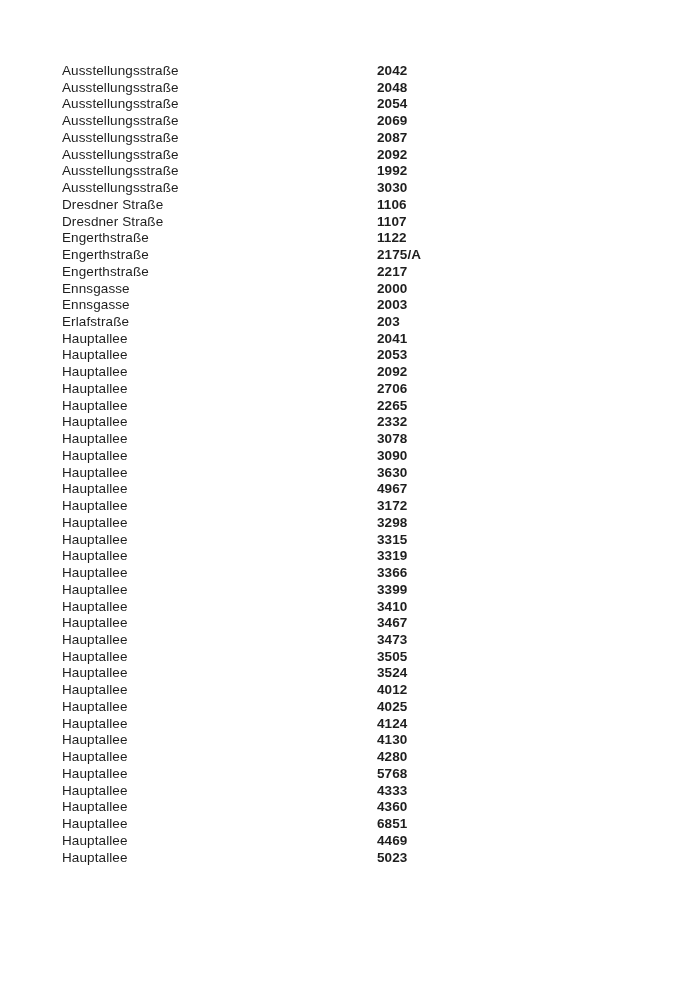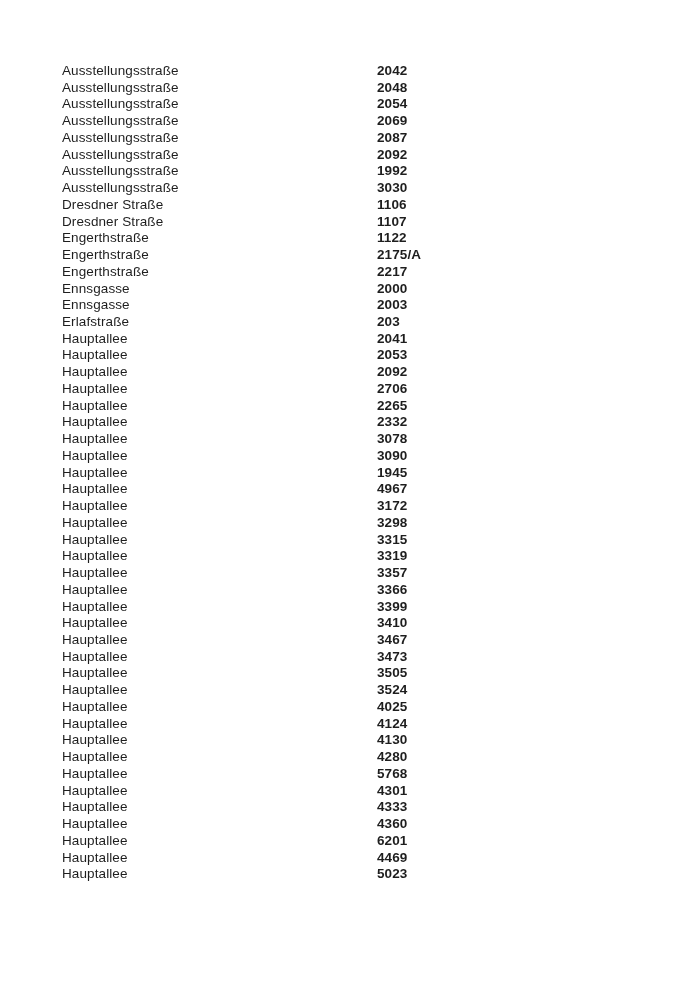--- a/index.html
+++ b/index.html
@@ -60,38 +60,37 @@
     <div class="row"><span class="street">Ennsgasse</span><span class="number">2003</span></div>
     <div class="row"><span class="street">Erlafstraße</span><span class="number">203</span></div>
     <div class="row"><span class="street">Hauptallee</span><span class="number">2041</span></div>
     <div class="row"><span class="street">Hauptallee</span><span class="number">2053</span></div>
     <div class="row"><span class="street">Hauptallee</span><span class="number">2092</span></div>
     <div class="row"><span class="street">Hauptallee</span><span class="number">2706</span></div>
     <div class="row"><span class="street">Hauptallee</span><span class="number">2265</span></div>
     <div class="row"><span class="street">Hauptallee</span><span class="number">2332</span></div>
     <div class="row"><span class="street">Hauptallee</span><span class="number">3078</span></div>
     <div class="row"><span class="street">Hauptallee</span><span class="number">3090</span></div>
-    <div class="row"><span class="street">Hauptallee</span><span class="number">1945</span></div>
+    <div class="row"><span class="street">Hauptallee</span><span class="number">3630</span></div>
     <div class="row"><span class="street">Hauptallee</span><span class="number">4967</span></div>
     <div class="row"><span class="street">Hauptallee</span><span class="number">3172</span></div>
     <div class="row"><span class="street">Hauptallee</span><span class="number">3298</span></div>
     <div class="row"><span class="street">Hauptallee</span><span class="number">3315</span></div>
     <div class="row"><span class="street">Hauptallee</span><span class="number">3319</span></div>
-    <div class="row"><span class="street">Hauptallee</span><span class="number">3357</span></div>
     <div class="row"><span class="street">Hauptallee</span><span class="number">3366</span></div>
     <div class="row"><span class="street">Hauptallee</span><span class="number">3399</span></div>
     <div class="row"><span class="street">Hauptallee</span><span class="number">3410</span></div>
     <div class="row"><span class="street">Hauptallee</span><span class="number">3467</span></div>
     <div class="row"><span class="street">Hauptallee</span><span class="number">3473</span></div>
     <div class="row"><span class="street">Hauptallee</span><span class="number">3505</span></div>
     <div class="row"><span class="street">Hauptallee</span><span class="number">3524</span></div>
+    <div class="row"><span class="street">Hauptallee</span><span class="number">4012</span></div>
     <div class="row"><span class="street">Hauptallee</span><span class="number">4025</span></div>
     <div class="row"><span class="street">Hauptallee</span><span class="number">4124</span></div>
     <div class="row"><span class="street">Hauptallee</span><span class="number">4130</span></div>
     <div class="row"><span class="street">Hauptallee</span><span class="number">4280</span></div>
     <div class="row"><span class="street">Hauptallee</span><span class="number">5768</span></div>
-    <div class="row"><span class="street">Hauptallee</span><span class="number">4301</span></div>
     <div class="row"><span class="street">Hauptallee</span><span class="number">4333</span></div>
     <div class="row"><span class="street">Hauptallee</span><span class="number">4360</span></div>
-    <div class="row"><span class="street">Hauptallee</span><span class="number">6201</span></div>
+    <div class="row"><span class="street">Hauptallee</span><span class="number">6851</span></div>
     <div class="row"><span class="street">Hauptallee</span><span class="number">4469</span></div>
     <div class="row"><span class="street">Hauptallee</span><span class="number">5023</span></div>
   </main>
 
 </body></html>

